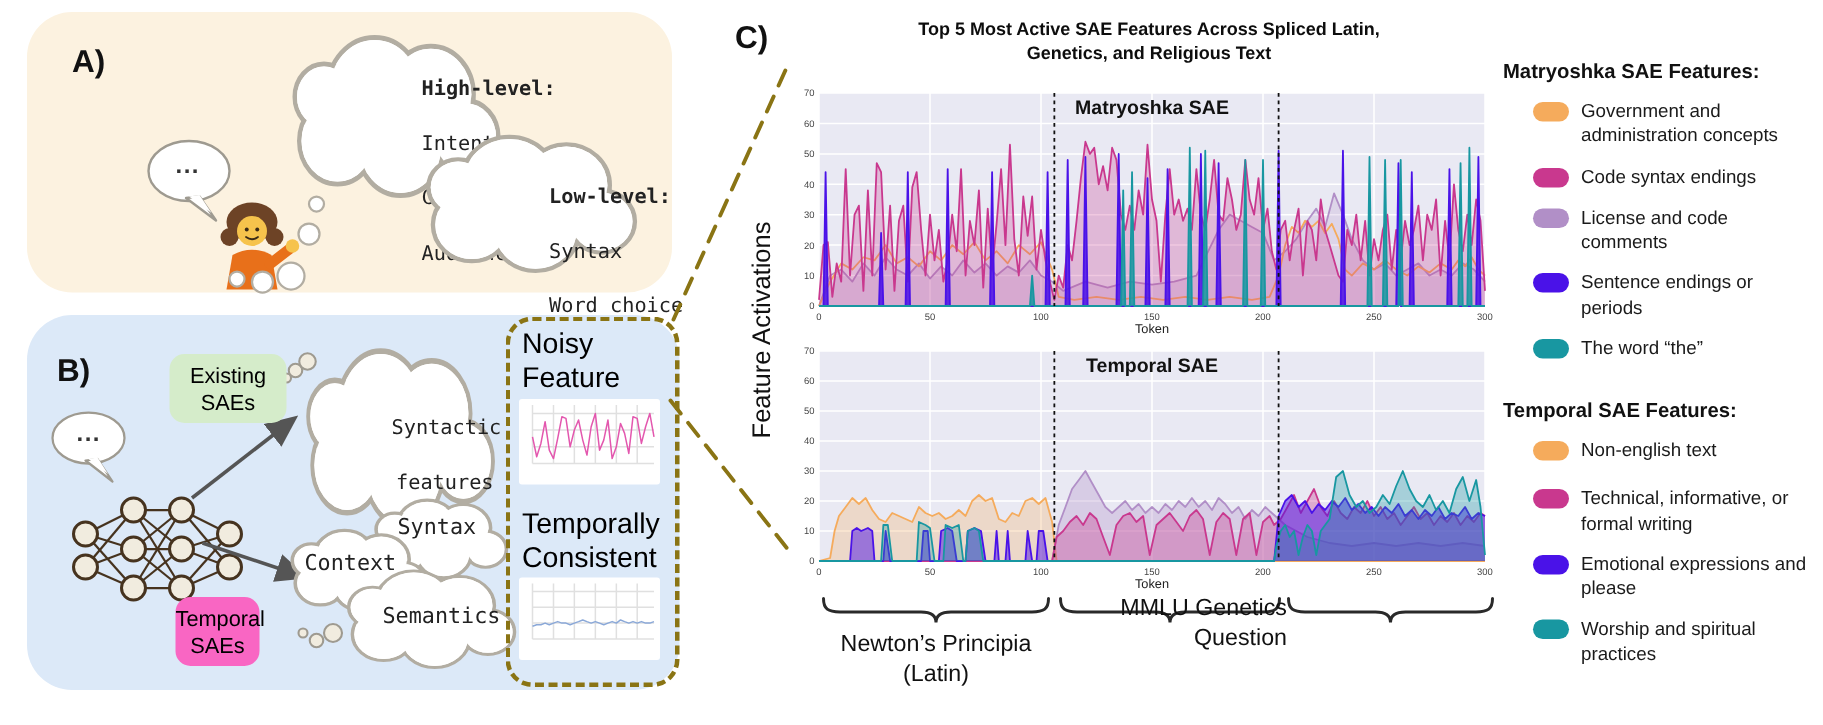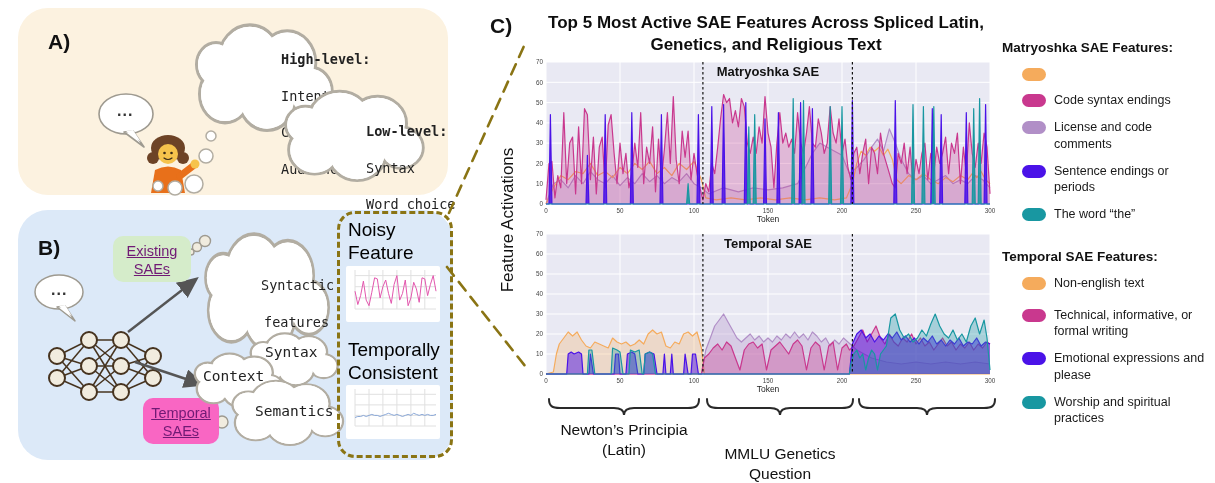--- a/index.html
+++ b/index.html
@@ -8,28 +8,28 @@
   .abs{position:absolute;}
   .panel{position:absolute;border-radius:30px;}
   #panel-a{left:18px;top:8px;width:430px;height:187px;background:#fcf2e0;}
   #panel-b{left:18px;top:210px;width:435px;height:250px;background:#dce9f8;}
   .panel-label{position:absolute;font-size:21px;font-weight:bold;color:#111;}
   .cloud{position:absolute;}
   .cloud svg{position:absolute;left:0;top:0;width:100%;height:100%;}
   .cloud-text{position:absolute;font-family:"DejaVu Sans Mono", monospace;font-size:13.5px;line-height:1.35;color:#222;white-space:pre;}
   .cloud-text b{font-weight:bold;}
   .word{position:absolute;font-family:"DejaVu Sans Mono", monospace;font-size:14.5px;color:#222;}
-  .tag-box{position:absolute;border-radius:10px;text-align:center;font-size:14.5px;line-height:1.25;color:#701a75;padding-top:6px;text-decoration:underline;}
+  .tag-box{position:absolute;border-radius:10px;text-align:center;font-size:14.5px;line-height:1.25;color:#000000;padding-top:6px;}
   #existing-box{left:95px;top:26px;width:78px;height:40px;background:#d5ecca;}
-  #temporal-box{left:125px;top:188px;width:76px;height:40px;background:#f966c3;}
+  #temporal-box{left:99px;top:188px;width:56px;height:40px;background:#f966c3;}
   #dashed-box{position:absolute;left:319px;top:1px;width:110px;height:241px;border:3px dashed #8a7414;border-radius:18px;}
   .callout-label{position:absolute;font-size:19px;line-height:1.22;color:#000000;}
   .mini-chart{position:absolute;background:#ffffff;border-radius:2px;}
   #c-label{left:490px;top:14px;}
-  .c-title{position:absolute;left:530px;top:12px;width:472px;text-align:center;font-weight:bold;font-size:17px;line-height:1.32;color:#0d0d0d;}
+  .c-title{position:absolute;left:530px;top:12px;width:472px;text-align:center;font-weight:bold;font-size:12px;line-height:1.32;color:#0d0d0d;}
   .y-label{position:absolute;left:508px;top:220px;transform:translate(-50%,-50%) rotate(-90deg);font-size:17px;color:#111;white-space:nowrap;}
   #chart-top{left:526px;top:58px;width:472px;height:166px;}
   #chart-bottom{left:526px;top:230px;width:472px;height:164px;}
   .chart{position:absolute;}
   .brace{position:absolute;}
   .brace-label{position:absolute;text-align:center;font-size:15.5px;line-height:1.3;color:#111;}
   .legend{position:absolute;left:1002px;top:40px;width:210px;}
   .legend-title{font-size:13.5px;font-weight:bold;color:#111;}
   .legend-item{display:flex;gap:8px;margin-top:11px;}
   .pill{flex:none;width:24px;height:13px;border-radius:7px;margin-top:2px;}
@@ -454,30 +454,31 @@
     <path d="M1,2 C1,9 4,11 12,11 L64,11 C70,11 74,13 74,18 C74,13 78,11 84,11 L136,11 C144,11 147,9 147,2" fill="none" stroke="#2a2a2a" stroke-width="2" stroke-linecap="round"></path>
   </svg>
   <svg class="brace" style="left:858px;top:397px;" width="138" height="20">
     <path d="M1,2 C1,9 4,11 12,11 L59,11 C65,11 69,13 69,18 C69,13 73,11 79,11 L126,11 C134,11 137,9 137,2" fill="none" stroke="#2a2a2a" stroke-width="2" stroke-linecap="round"></path>
   </svg>
 
   <div class="brace-label" style="left:544px;top:420px;width:160px;">
     <div>Newton’s Principia</div>
     <div>(Latin)</div>
   </div>
-  <div class="brace-label" style="left:702px;top:444px;width:156px;">
+  <div class="brace-label" style="left:702px;top:396px;width:156px;text-align:right;">
     <div>MMLU Genetics</div>
     <div>Question</div>
   </div>
 
   <div class="legend">
     <div class="legend-title">Matryoshka SAE Features:</div>
 
     <div class="legend-item" style="margin-left:20px;">
       <span class="pill" style="background: rgb(245, 171, 92);"></span>
+      <span class="lbl">Government and administration concepts</span>
     </div>
     <div class="legend-item" style="margin-left:20px;">
       <span class="pill" style="background: rgb(201, 56, 142);"></span>
       <span class="lbl">Code syntax endings</span>
     </div>
     <div class="legend-item" style="margin-left:20px;">
       <span class="pill" style="background: rgb(177, 143, 199);"></span>
       <span class="lbl">License and code comments</span>
     </div>
     <div class="legend-item" style="margin-left:20px;">

